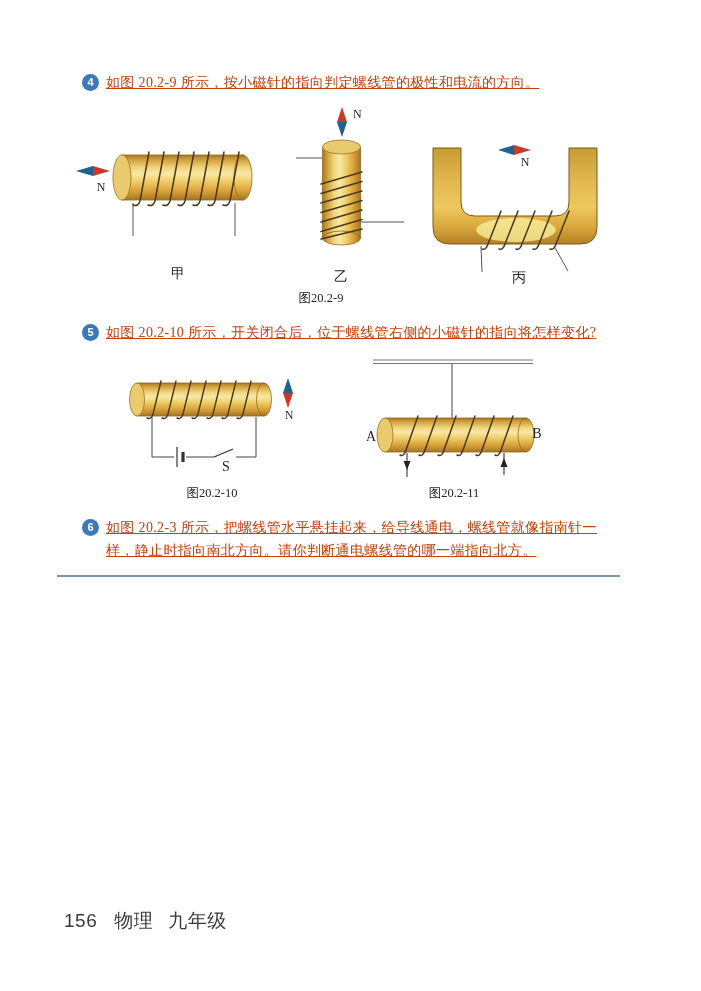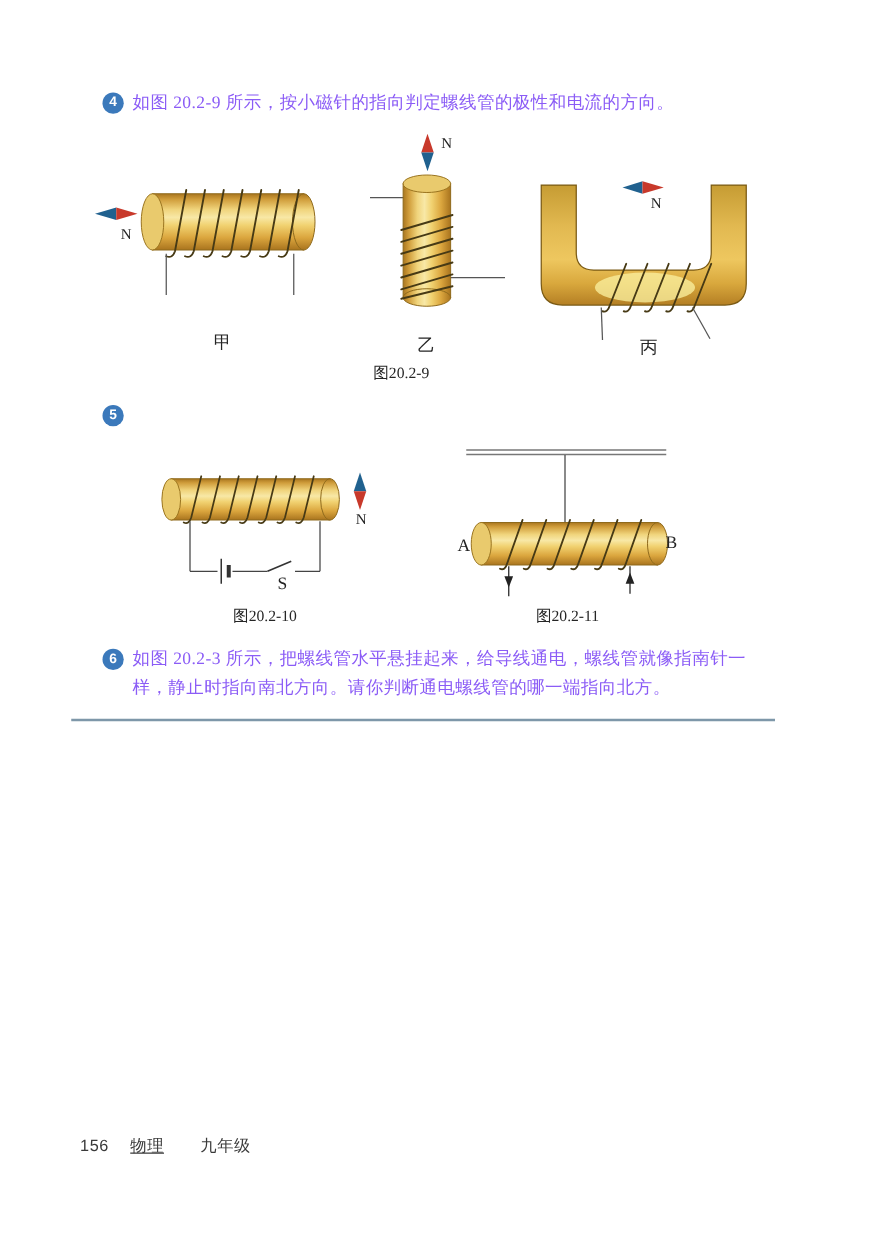--- a/index.html
+++ b/index.html
@@ -6,35 +6,35 @@
   .page{
     position:relative;width:701px;height:991px;background:#ffffff;overflow:hidden;
     font-family:"Liberation Serif", serif;color:#222;
   }
   .q{position:absolute;display:flex;gap:7px;align-items:flex-start;}
   .badge{
     flex:none;width:17px;height:17px;border-radius:50%;
     background:#3b79bb;color:#fff;text-align:center;
     font:bold 11px/17px "Liberation Sans", sans-serif;margin-top:2px;
   }
-  .qtext{margin:0;font-size:14px;line-height:22.5px;letter-spacing:0.35px;color:#8b5cf6;}
+  .qtext{margin:0;font-size:14px;line-height:22.5px;letter-spacing:0.35px;color:#c2410c;text-decoration:underline;}
   #q4{top:72px;left:82px;width:560px;}
   #q5{top:322px;left:82px;width:580px;}
   #q6{top:517px;left:82px;width:520px;}
   #q6 .qtext{width:497px;}
   .fig{position:absolute;left:0;}
   #fig9{top:100px;}
   #fig1011{top:352px;}
   .divider{position:absolute;top:575px;left:57px;width:563px;height:2px;background:#7e97a9;}
   .footer{
     position:absolute;top:908px;left:64px;display:flex;align-items:baseline;
-    font-family:"Liberation Sans", sans-serif;font-size:13px;color:#3a3a3a;letter-spacing:0.5px;
+    font-family:"Liberation Sans", sans-serif;font-size:19px;color:#3a3a3a;letter-spacing:0.5px;
   }
   .footer .pnum{margin-right:17px;}
-  .footer .subj{margin-right:29px;text-decoration:underline;}
+  .footer .subj{margin-right:15px;}
   svg text{font-family:"Liberation Serif", serif;fill:#252525;}
   .sublabel{font-size:14px;}
   .caption{font-size:12.5px;}
   .nlabel{font-size:12px;}
 </style>
 </head>
 <body>
 
 <div class="page">
 
@@ -143,20 +143,21 @@
         <line x1="554" y1="246" x2="568" y2="271"></line>
       </g>
       <text class="sublabel" x="519" y="282" text-anchor="middle">丙</text>
     </g>
 
     <text class="caption" x="321" y="302" text-anchor="middle">图20.2-9</text>
   </svg>
 
   <div class="q" id="q5">
     <span class="badge">5</span>
+    <p class="qtext">如图 20.2-10 所示，开关闭合后，位于螺线管右侧的小磁针的指向将怎样变化?</p>
   </div>
 
   <svg class="fig" id="fig1011" width="701" height="158" viewBox="0 352 701 158">
 
     <g>
       <rect x="137" y="383" width="127" height="33" fill="url(#goldH)" stroke="#8f6a1c" stroke-width="0.8"></rect>
       <ellipse cx="264" cy="399.5" rx="7.5" ry="16.5" fill="url(#goldH)" stroke="#8f6a1c" stroke-width="0.8"></ellipse>
       <ellipse cx="137" cy="399.5" rx="7.5" ry="16.5" fill="#e9ca6d" stroke="#9a741f" stroke-width="0.8"></ellipse>
       <g stroke="#473a15" stroke-width="1.4" fill="none" stroke-linecap="round">
         <path d="M147,418 Q151,420 153,414 L161,381"></path>

